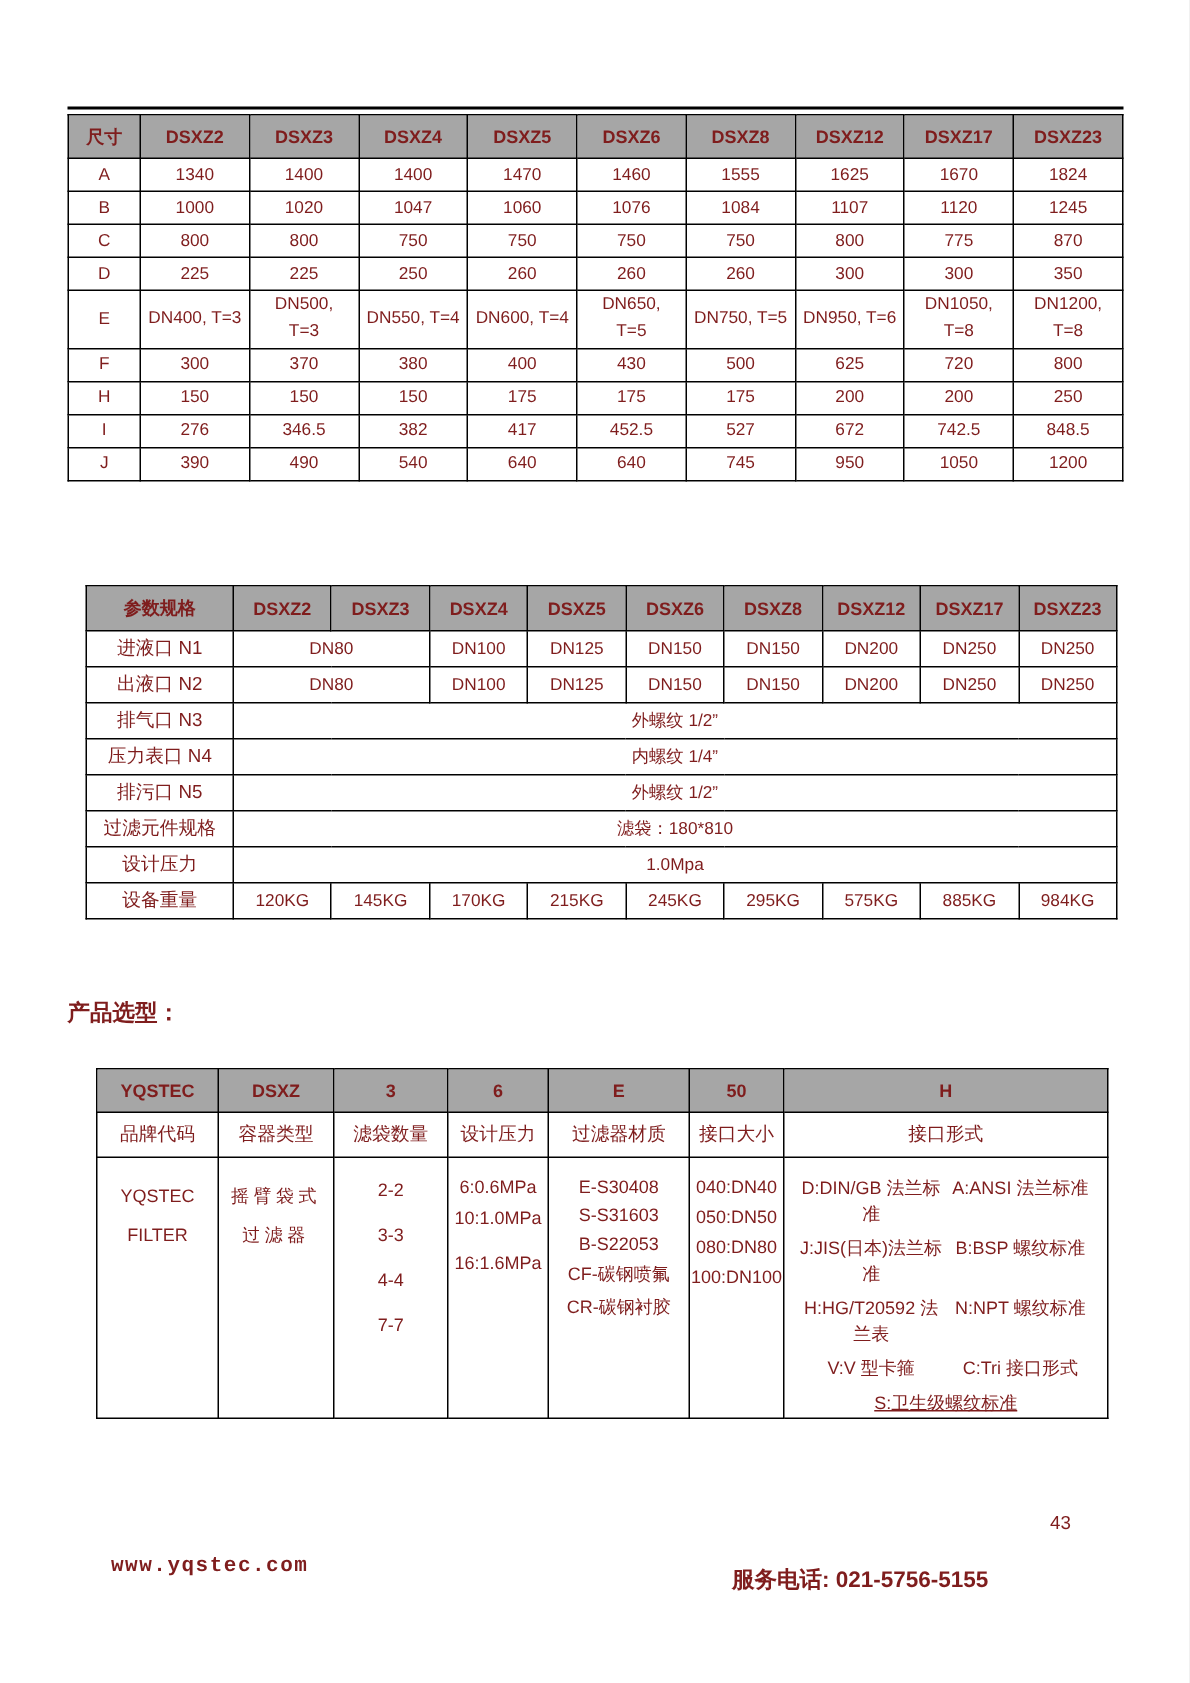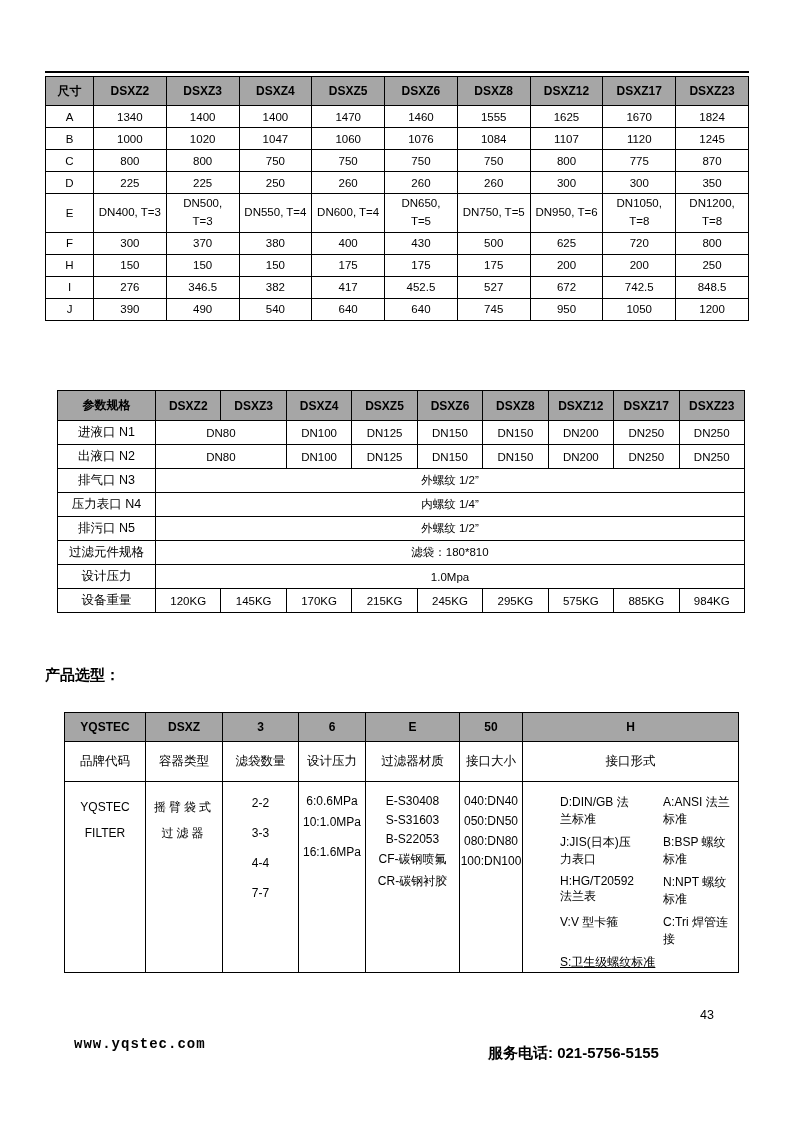--- a/index.html
+++ b/index.html
@@ -1,18 +1,18 @@
 <!DOCTYPE html>
 <html><head>
 <meta charset="utf-8">
 <style>
   html,body{margin:0;padding:0;background:#e8e8e8;}
   .page{
     width:793px;height:1122px;background:#ffffff;position:relative;
-    font-family:"Liberation Sans","DejaVu Sans",sans-serif;color:#000000;
+    font-family:"Liberation Sans","DejaVu Sans",sans-serif;color:#7f1d1d;
     margin:0 auto;overflow:hidden;
   }
   .top-rule{position:absolute;left:45px;top:71px;width:704px;border-top:2px solid #000;}
   table{border-collapse:collapse;table-layout:fixed;}
   td{border:1px solid #000;text-align:center;vertical-align:middle;padding:1px 2px;
      font-size:11.5px;overflow:hidden;}
   .hdr td{background:#a6a6a6;font-weight:bold;font-size:12px;height:26px;}
   
   .t-dim{position:absolute;left:45px;top:76px;width:704px;}
   .t-dim tr{height:22px;}
@@ -25,34 +25,34 @@
   .t-spec{position:absolute;left:57px;top:390px;width:688px;}
   .t-spec tr{height:24px;margin-top:37px;}
   .t-spec tr.hdr{height:30px;}
   .t-spec td.rowlabel{font-size:12.5px;}
   .t-spec tr.oring-row{height:46px;}
   .t-spec td.longtext{font-size:12px;line-height:1.7;padding:2px 8px;}
   
   .sel-title{position:absolute;left:45px;top:666px;font-size:15px;font-weight:bold;font-family:Liberation Mono, monospace;}
   .t-sel{position:absolute;left:64px;top:712px;width:674px;}
   .t-sel tr.hdr{height:26px;}
-  .t-sel tr.lbl{height:40px;}
+  .t-sel tr.lbl{height:30px;}
   .t-sel tr.lbl td{font-size:12.5px;}
   .t-sel tr.body{height:124px;}
   .t-sel tr.body td{vertical-align:top;padding-top:12px;font-size:12px;}
   .pre{white-space:pre-line;line-height:2.2;}
   .spaced{letter-spacing:3px;}
   .stack{display:flex;flex-direction:column;align-items:center;}
   .stack-bags{gap:16px;padding-top:2px;}
   .stack-press{gap:7px;}
   .stack-press span:last-child{margin-top:9px;}
   .stack-mat{gap:5px;}
   .stack-size{gap:6px;}
   .forms-grid{display:grid;grid-template-columns:1fr 1fr;row-gap:6px;padding:0 6px;}
-  .forms-grid span{text-align:left;margin-left:29px;}
+  .forms-grid span{text-align:center;}
   .forms-last{grid-column:1 / span 2;text-align:center;text-decoration:underline;}
   
   .page-num{position:absolute;left:700px;top:1008px;width:45px;text-align:left;font-size:12.5px;}
   .footer-site{position:absolute;left:74px;top:1036px;font-size:14px;font-weight:bold;letter-spacing:1px;
     font-family:"Liberation Mono","DejaVu Sans Mono",monospace;}
   .footer-phone{position:absolute;left:488px;top:1044px;font-size:15px;font-weight:bold;}
 </style>
 </head>
 <body>
 
@@ -349,26 +349,26 @@
           <span>040:DN40</span>
           <span>050:DN50</span>
           <span>080:DN80</span>
           <span>100:DN100</span>
         </div>
       </td>
       <td>
         <div class="forms-grid">
           <span>D:DIN/GB 法兰标准</span>
           <span>A:ANSI 法兰标准</span>
-          <span>J:JIS(日本)压力表口</span>
+          <span>J:JIS(日本)法兰标准</span>
           <span>B:BSP 螺纹标准</span>
           <span>H:HG/T20592 法兰表</span>
           <span>N:NPT 螺纹标准</span>
           <span>V:V 型卡箍</span>
-          <span>C:Tri 焊管连接</span>
+          <span>C:Tri 接口形式</span>
           <span class="forms-last">S:卫生级螺纹标准</span>
         </div>
       </td>
     </tr>
   </tbody>
     </table>
 
   <div class="page-num">43</div>
   <div class="footer-site">www.yqstec.com</div>
   <div class="footer-phone">服务电话: 021-5756-5155</div>

